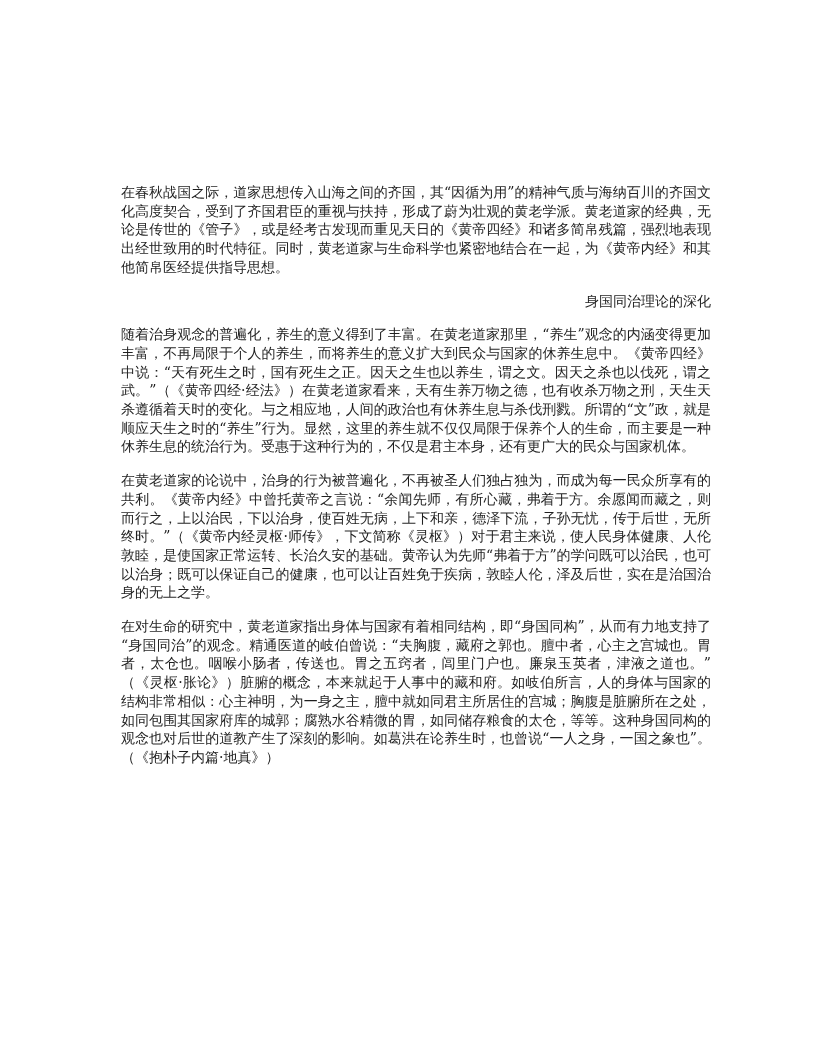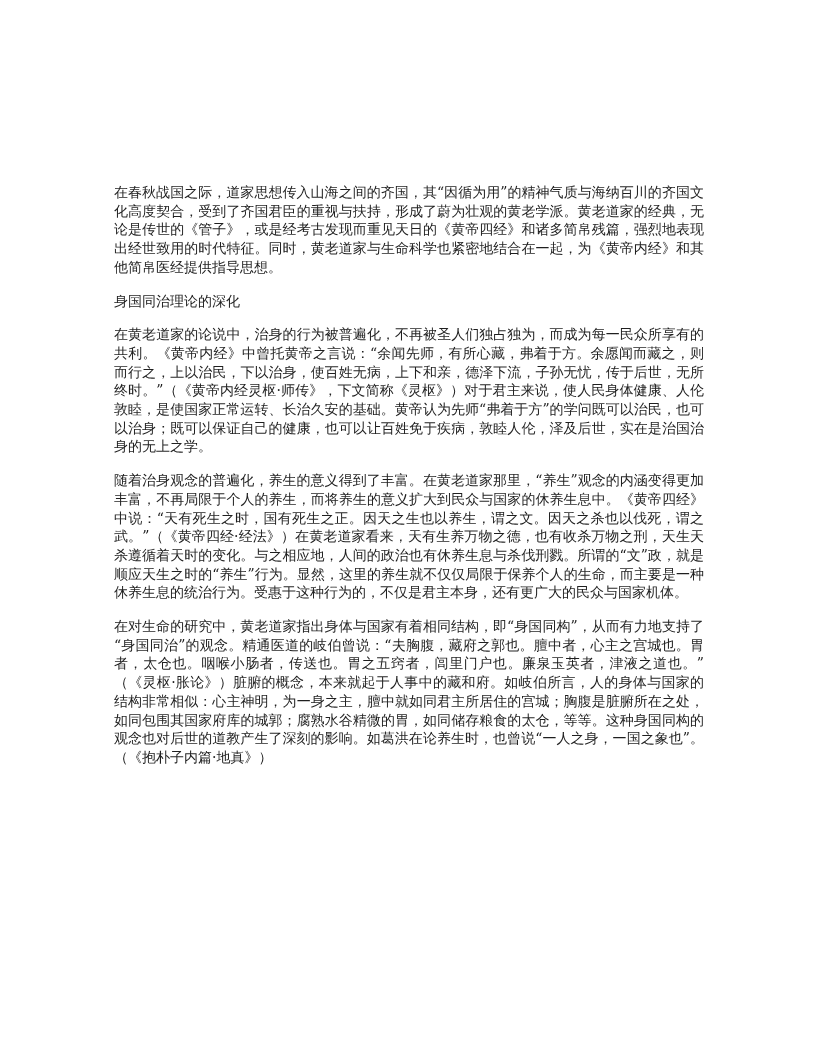--- a/index.html
+++ b/index.html
@@ -10,47 +10,47 @@
   .page {
     position: relative;
     width: 816px;
     height: 1056px;
     background: #ffffff;
     overflow: hidden;
     font-family: "DejaVu Serif", "Liberation Serif", serif;
   }
   .content {
     position: absolute;
-    left: 114px;
+    left: 121px;
     top: 183px;
     width: 590px;
     color: #1f1f1f;
     font-size: 14px;
     line-height: 18.7px;
     text-align: justify;
     text-justify: inter-ideograph;
     letter-spacing: 0;
     word-break: break-all;
   }
   .content p,
   .content h2 {
     margin: 0 0 15px 0;
     padding: 0;
     font-size: 14px;
     font-weight: normal;
     line-height: 18.7px;
   }
   .content h2 {
-    text-align: left;
+    text-align: right;
   }
 </style>
 </head>
 <body>
 
 <div class="page">
   <div class="content">
     <p>在春秋战国之际，道家思想传入山海之间的齐国，其“因循为用”的精神气质与海纳百川的齐国文化高度契合，受到了齐国君臣的重视与扶持，形成了蔚为壮观的黄老学派。黄老道家的经典，无论是传世的《管子》，或是经考古发现而重见天日的《黄帝四经》和诸多简帛残篇，强烈地表现出经世致用的时代特征。同时，黄老道家与生命科学也紧密地结合在一起，为《黄帝内经》和其他简帛医经提供指导思想。</p>
     <h2>身国同治理论的深化</h2>
+    <p>随着治身观念的普遍化，养生的意义得到了丰富。在黄老道家那里，“养生”观念的内涵变得更加丰富，不再局限于个人的养生，而将养生的意义扩大到民众与国家的休养生息中。《黄帝四经》中说：“天有死生之时，国有死生之正。因天之生也以养生，谓之文。因天之杀也以伐死，谓之武。”（《黄帝四经·经法》）在黄老道家看来，天有生养万物之德，也有收杀万物之刑，天生天杀遵循着天时的变化。与之相应地，人间的政治也有休养生息与杀伐刑戮。所谓的“文”政，就是顺应天生之时的“养生”行为。显然，这里的养生就不仅仅局限于保养个人的生命，而主要是一种休养生息的统治行为。受惠于这种行为的，不仅是君主本身，还有更广大的民众与国家机体。</p>
     <p>在黄老道家的论说中，治身的行为被普遍化，不再被圣人们独占独为，而成为每一民众所享有的共利。《黄帝内经》中曾托黄帝之言说：“余闻先师，有所心藏，弗着于方。余愿闻而藏之，则而行之，上以治民，下以治身，使百姓无病，上下和亲，德泽下流，子孙无忧，传于后世，无所终时。”（《黄帝内经灵枢·师传》，下文简称《灵枢》）对于君主来说，使人民身体健康、人伦敦睦，是使国家正常运转、长治久安的基础。黄帝认为先师“弗着于方”的学问既可以治民，也可以治身；既可以保证自己的健康，也可以让百姓免于疾病，敦睦人伦，泽及后世，实在是治国治身的无上之学。</p>
-    <p>随着治身观念的普遍化，养生的意义得到了丰富。在黄老道家那里，“养生”观念的内涵变得更加丰富，不再局限于个人的养生，而将养生的意义扩大到民众与国家的休养生息中。《黄帝四经》中说：“天有死生之时，国有死生之正。因天之生也以养生，谓之文。因天之杀也以伐死，谓之武。”（《黄帝四经·经法》）在黄老道家看来，天有生养万物之德，也有收杀万物之刑，天生天杀遵循着天时的变化。与之相应地，人间的政治也有休养生息与杀伐刑戮。所谓的“文”政，就是顺应天生之时的“养生”行为。显然，这里的养生就不仅仅局限于保养个人的生命，而主要是一种休养生息的统治行为。受惠于这种行为的，不仅是君主本身，还有更广大的民众与国家机体。</p>
     <p>在对生命的研究中，黄老道家指出身体与国家有着相同结构，即“身国同构”，从而有力地支持了“身国同治”的观念。精通医道的岐伯曾说：“夫胸腹，藏府之郭也。膻中者，心主之宫城也。胃者，太仓也。咽喉小肠者，传送也。胃之五窍者，闾里门户也。廉泉玉英者，津液之道也。”（《灵枢·胀论》）脏腑的概念，本来就起于人事中的藏和府。如岐伯所言，人的身体与国家的结构非常相似：心主神明，为一身之主，膻中就如同君主所居住的宫城；胸腹是脏腑所在之处，如同包围其国家府库的城郭；腐熟水谷精微的胃，如同储存粮食的太仓，等等。这种身国同构的观念也对后世的道教产生了深刻的影响。如葛洪在论养生时，也曾说“一人之身，一国之象也”。（《抱朴子内篇·地真》）</p>
   </div>
 </div>
 
 </body></html>

